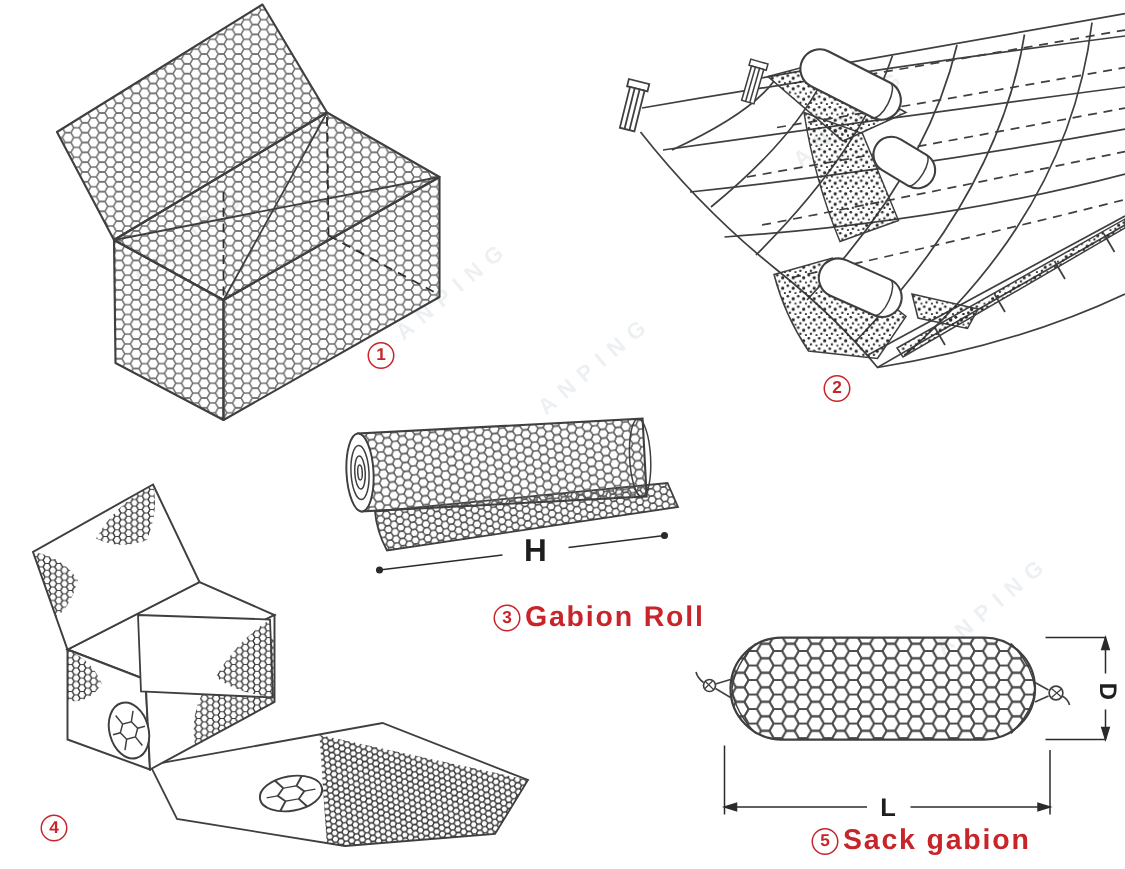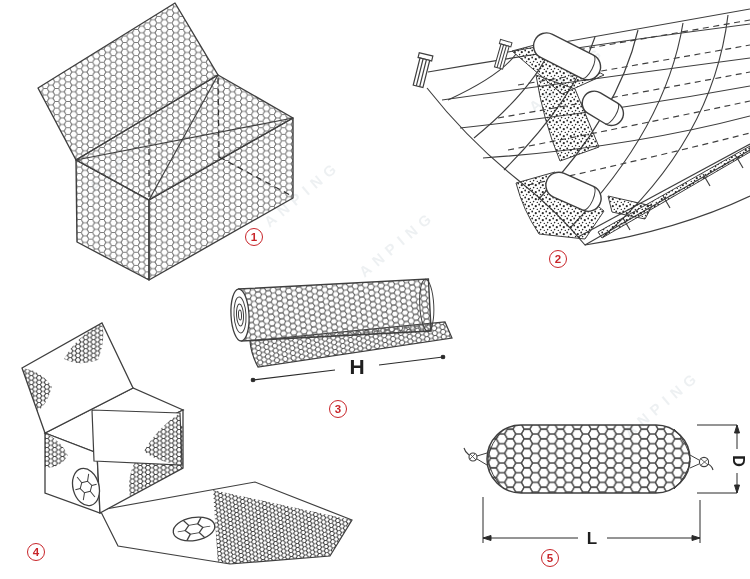--- a/index.html
+++ b/index.html
@@ -326,21 +326,23 @@
   </svg>
 
   <div class="label" style="left:245px;top:228px">
     <span class="circ">1</span>
   </div>
   <div class="label" style="left:549px;top:250px">
     <span class="circ">2</span>
   </div>
   <div class="label" style="left:329px;top:400px">
     <span class="circ">3</span>
+      <span>Gabion Roll</span>
   </div>
   <div class="label" style="left:27px;top:543px">
     <span class="circ">4</span>
   </div>
   <div class="label" style="left:541px;top:549px">
     <span class="circ">5</span>
+      <span>Sack gabion</span>
   </div>
 
 </div>
 
 </body></html>

